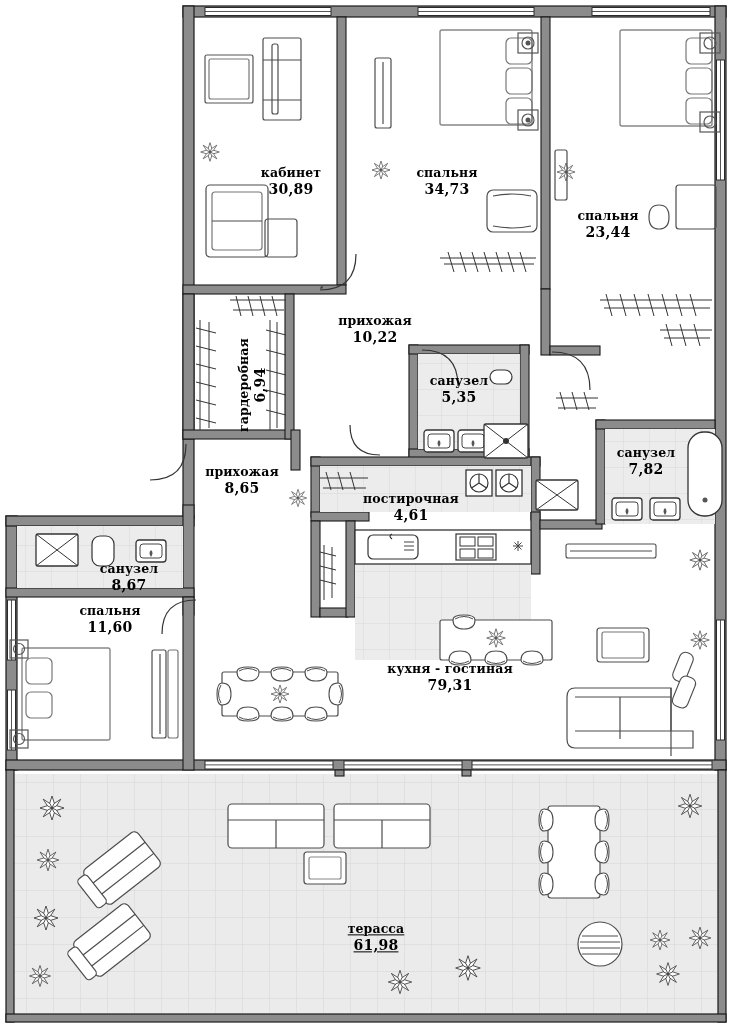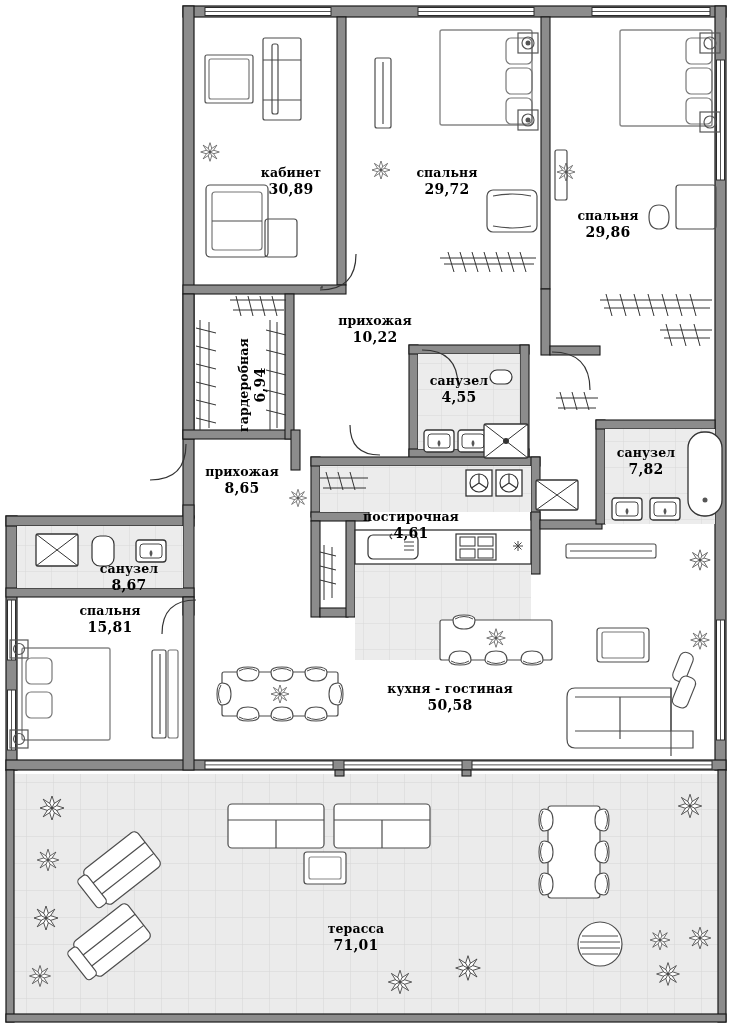--- a/index.html
+++ b/index.html
@@ -402,60 +402,60 @@
     </g>
   </g>
 </svg>
 
 <div class="lbl" style="left:291px;top:182px;transform:translate(-50%,-50%);">
   <span class="nm">кабинет</span>
   <span class="ar">30,89</span>
 </div>
 <div class="lbl" style="left:447px;top:182px;transform:translate(-50%,-50%);">
   <span class="nm">спальня</span>
-  <span class="ar">29,72</span>
+  <span class="ar">34,73</span>
 </div>
 <div class="lbl" style="left:608px;top:225px;transform:translate(-50%,-50%);">
   <span class="nm">спальня</span>
-  <span class="ar">29,86</span>
+  <span class="ar">23,44</span>
 </div>
 <div class="lbl" style="left:375px;top:330px;transform:translate(-50%,-50%);">
   <span class="nm">прихожая</span>
   <span class="ar">10,22</span>
 </div>
 <div class="lbl rot" style="left:253px;top:385px;transform:translate(-50%,-50%) rotate(-90deg);">
   <span class="nm">гардеробная</span>
   <span class="ar">6,94</span>
 </div>
 <div class="lbl" style="left:459px;top:390px;transform:translate(-50%,-50%);">
   <span class="nm">санузел</span>
-  <span class="ar">4,55</span>
+  <span class="ar">5,35</span>
 </div>
 <div class="lbl" style="left:646px;top:462px;transform:translate(-50%,-50%);">
   <span class="nm">санузел</span>
   <span class="ar">7,82</span>
 </div>
-<div class="lbl" style="left:411px;top:526px;transform:translate(-50%,-50%);">
+<div class="lbl" style="left:411px;top:508px;transform:translate(-50%,-50%);">
   <span class="nm">постирочная</span>
   <span class="ar">4,61</span>
 </div>
 <div class="lbl" style="left:242px;top:481px;transform:translate(-50%,-50%);">
   <span class="nm">прихожая</span>
   <span class="ar">8,65</span>
 </div>
 <div class="lbl" style="left:129px;top:578px;transform:translate(-50%,-50%);">
   <span class="nm">санузел</span>
   <span class="ar">8,67</span>
 </div>
 <div class="lbl" style="left:110px;top:620px;transform:translate(-50%,-50%);">
   <span class="nm">спальня</span>
-  <span class="ar">15,81</span>
-</div>
-<div class="lbl" style="left:450px;top:698px;transform:translate(-50%,-50%);">
+  <span class="ar">11,60</span>
+</div>
+<div class="lbl" style="left:450px;top:678px;transform:translate(-50%,-50%);">
   <span class="nm">кухня - гостиная</span>
-  <span class="ar">50,58</span>
-</div>
-<div class="lbl" style="left:356px;top:938px;transform:translate(-50%,-50%);">
+  <span class="ar">79,31</span>
+</div>
+<div class="lbl" style="left:376px;top:938px;transform:translate(-50%,-50%);text-decoration:underline;">
   <span class="nm">терасса</span>
-  <span class="ar">71,01</span>
+  <span class="ar">61,98</span>
 </div>
 
 </div>
 
 </body></html>

